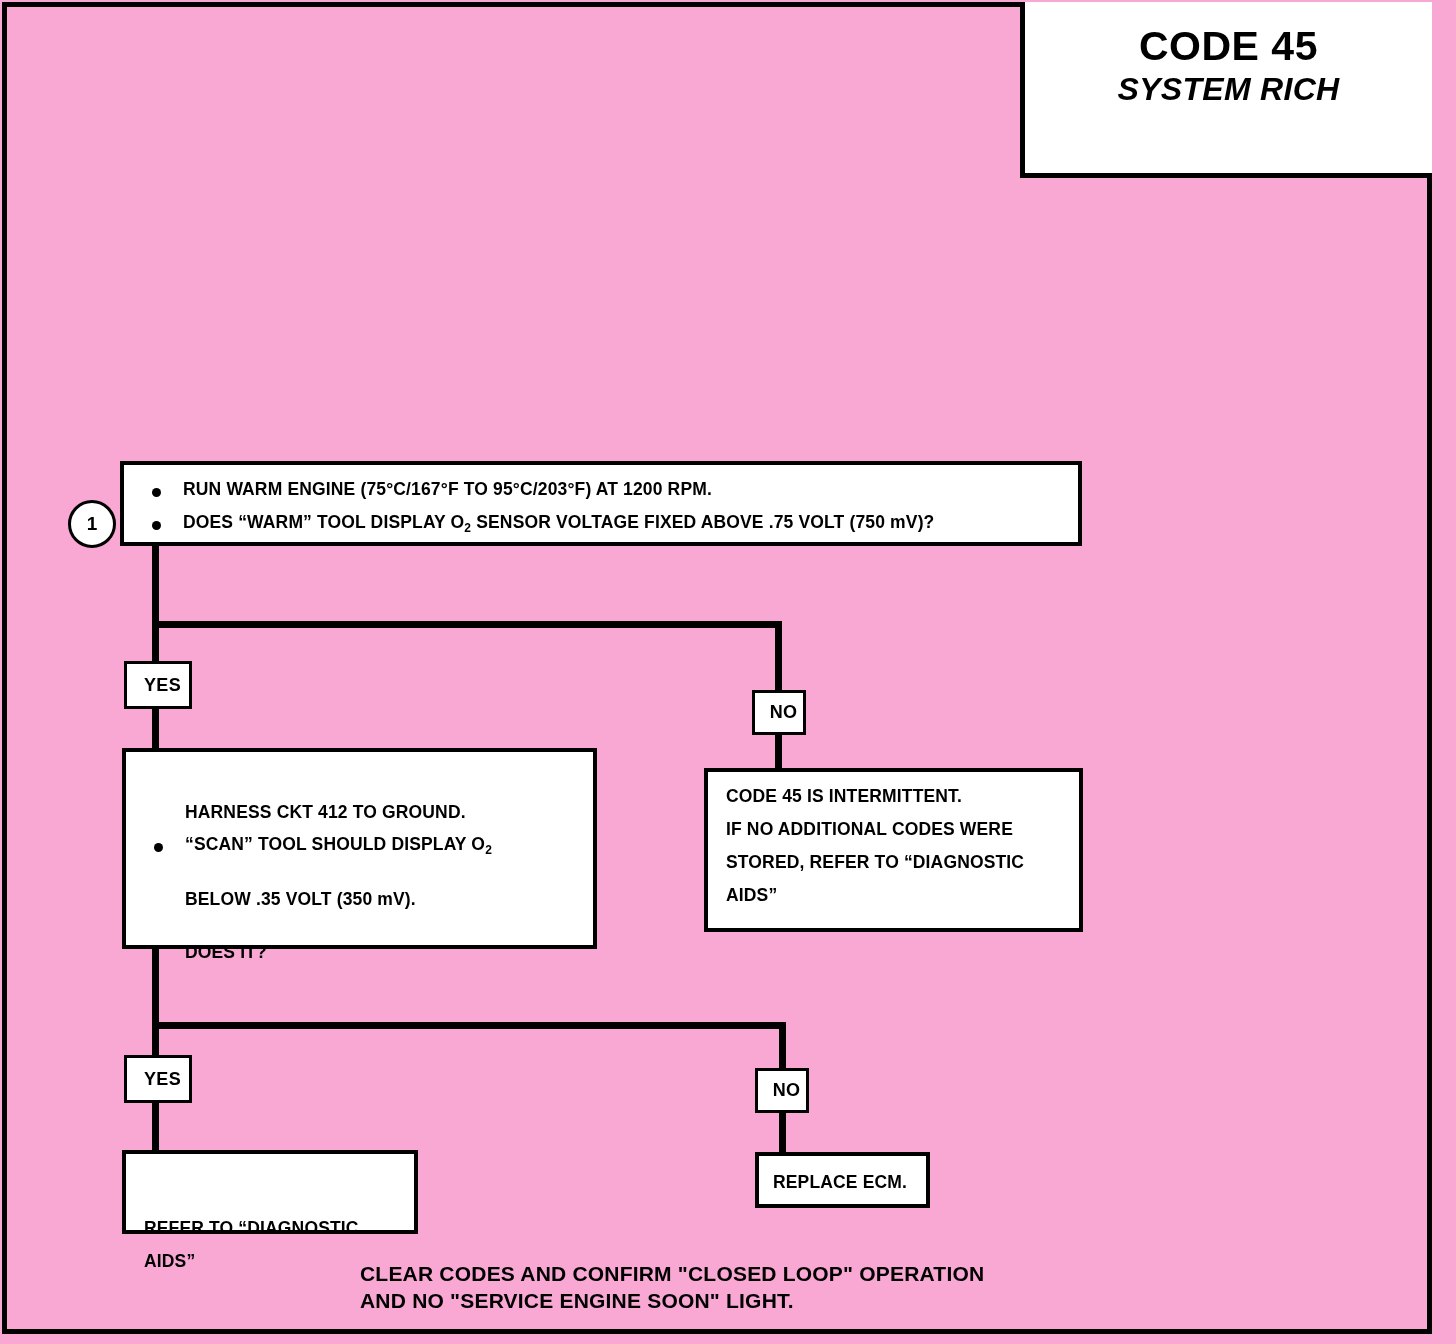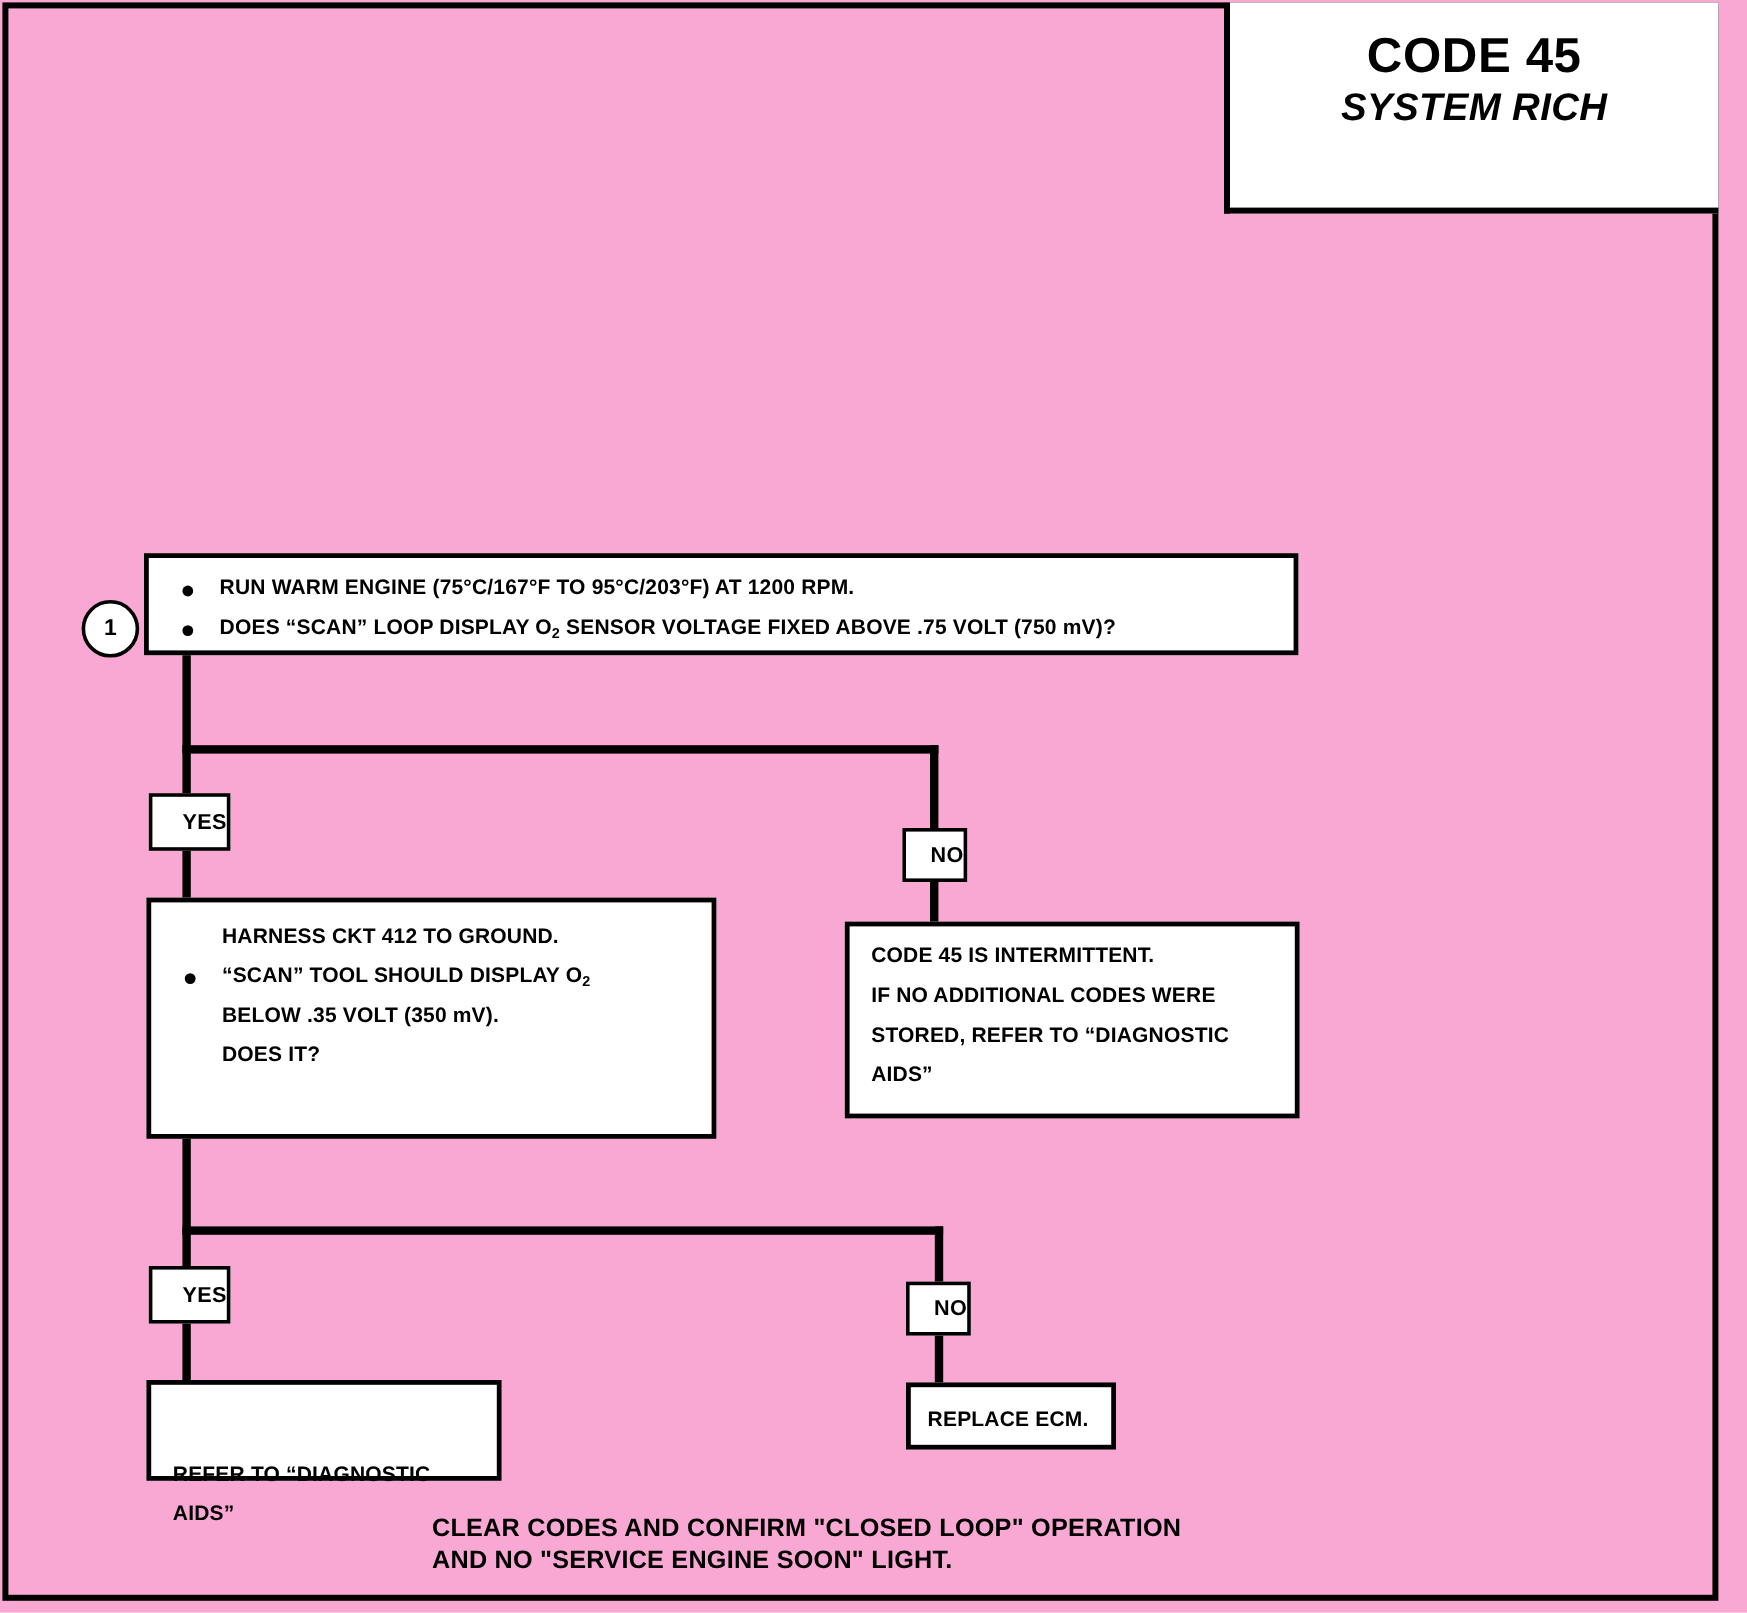--- a/index.html
+++ b/index.html
@@ -110,21 +110,21 @@
 
   
   #box-2 {
     left: 122px;
     top: 748px;
     width: 475px;
     height: 201px;
     padding: 18px 0 0 16px;
   }
   #box-2 .line { margin-bottom: 11px; }
-  #box-2 .cont { padding-left: 43px; }
+  #box-2 .cont { padding-left: 43px; margin-top: 32px; }
 
   
   #box-intermittent {
     left: 704px;
     top: 768px;
     width: 379px;
     height: 164px;
     padding: 14px 0 0 18px;
   }
   #box-intermittent .line { margin-bottom: 12px; }
@@ -150,21 +150,21 @@
 
   
   .label-box {
     position: absolute;
     background: #fff;
     border: 3px solid #000;
     box-sizing: border-box;
     z-index: 6;
     display: flex;
     align-items: center;
-    justify-content: flex-end;
+    justify-content: center;
   }
   .label-box span {
     font-size: 18px;
     font-weight: bold;
     color: #000;
     padding-left: 9px;
     letter-spacing: 0.3px;
   }
   #yes-1 { left: 124px; top: 661px; width: 68px; height: 48px; }
   #no-1  { left: 752px; top: 690px; width: 54px; height: 45px; }
@@ -254,21 +254,21 @@
 
   <div id="step-marker">
     <span>1</span>
   </div>
 
   <div id="box-1" class="box">
     <div class="step-text bullet-row">
       <span>RUN WARM ENGINE  (75°C/167°F TO 95°C/203°F) AT 1200 RPM.</span>
     </div>
     <div class="step-text bullet-row">
-      <span>DOES “SCAN” LOOP DISPLAY O</span><span class="sub">2</span><span> SENSOR  VOLTAGE FIXED ABOVE .75 VOLT  (750 mV)?</span>
+      <span>DOES “WARM” TOOL DISPLAY O</span><span class="sub">2</span><span> SENSOR  VOLTAGE FIXED ABOVE .75 VOLT  (750 mV)?</span>
     </div>
   </div>
 
   <div class="vline" id="trunk-1"></div>
   <div class="hline" id="branch-1"></div>
   <div class="vline" id="drop-no-1"></div>
 
   <div class="label-box" id="yes-1">
     <span>YES</span>
   </div>

